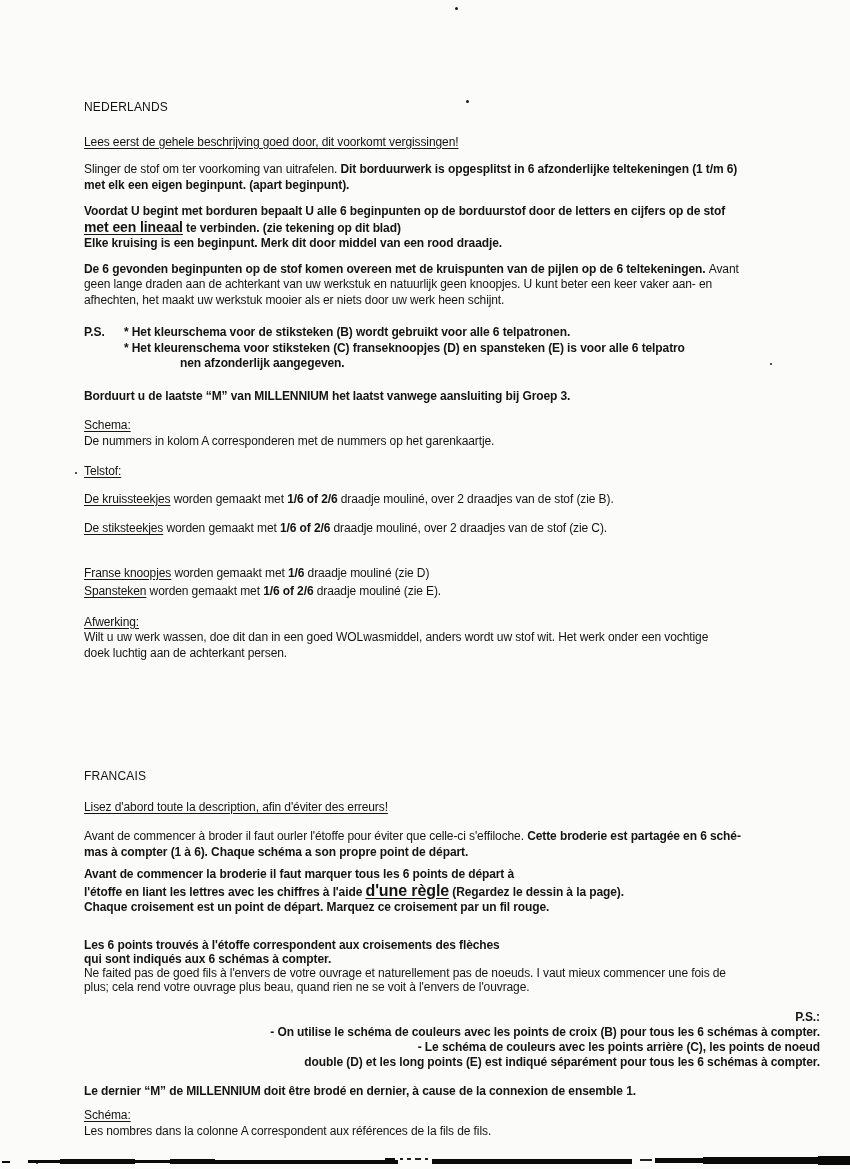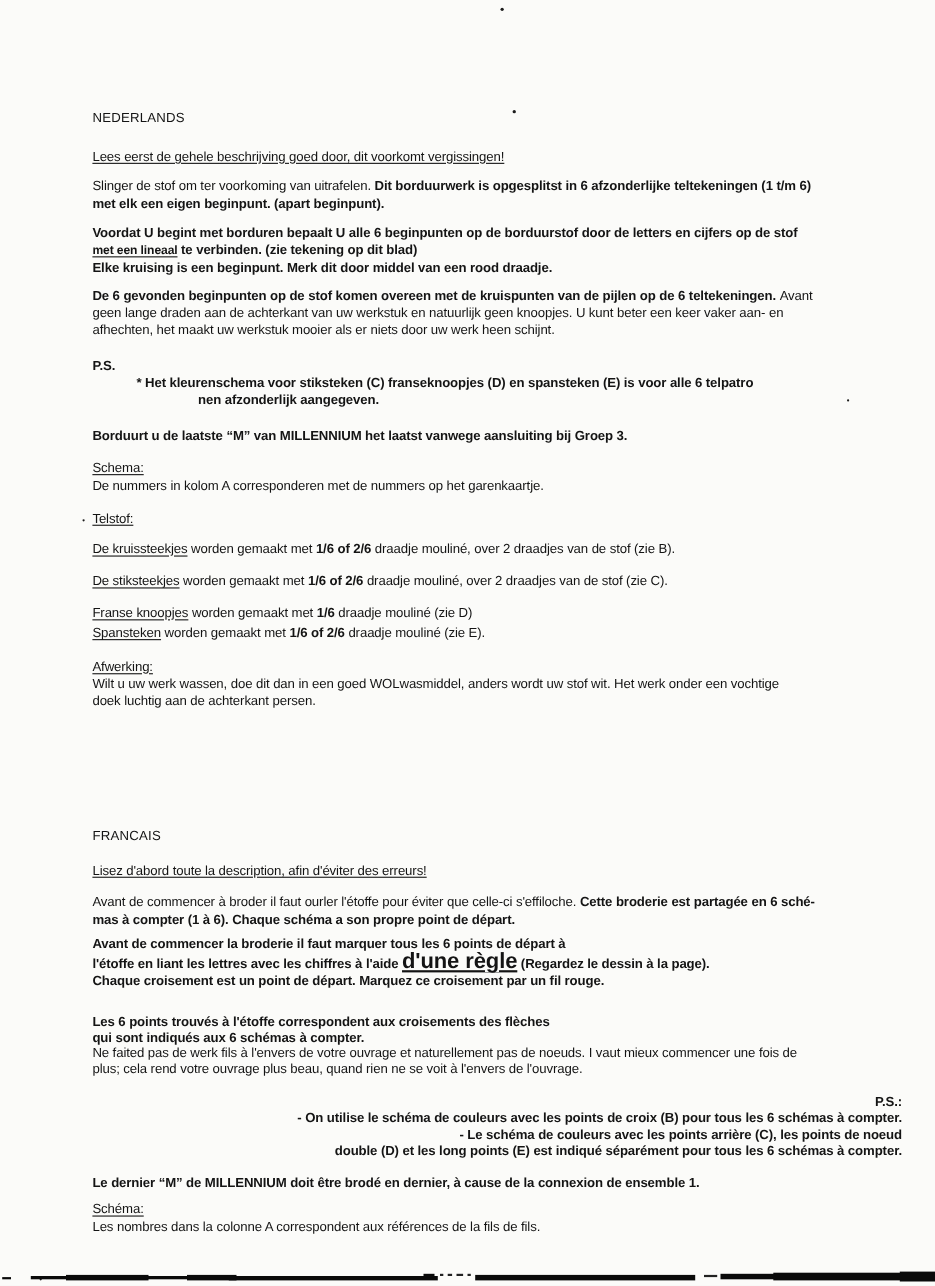--- a/index.html
+++ b/index.html
@@ -12,22 +12,22 @@
     font-size:12px;
     line-height:15.5px;
     color:#141414;
     overflow:hidden;
     letter-spacing:-0.1px;
   }
   .content { position:absolute; left:84px; top:100px; width:736px; }
   .blk { margin:0; }
   .b { font-weight:bold; }
   .u { text-decoration:underline; text-underline-offset:2px; }
-  .ruler-nl { font-size:11px; font-weight:bold; text-decoration:underline; text-underline-offset:2px; }
-  .ruler-fr { font-size:20px; font-weight:bold; text-decoration:underline; text-underline-offset:2px; }
+  .ruler-nl { font-size:14px; font-weight:bold; text-decoration:underline; text-underline-offset:2px; }
+  .ruler-fr { font-size:16px; font-weight:bold; text-decoration:underline; text-underline-offset:2px; }
   .heading { letter-spacing:0.2px; }
   .ps-row { display:flex; }
   .ps-label { width:40px; flex:0 0 40px; }
   .ps-body { flex:1; }
   .ps-hang { padding-left:8px;margin-left:48px; }
   .fr-ps-indent { padding-left:5px; }
   .tight { line-height:14px; }
   .mid { line-height:15px; }
   
   .speck { position:absolute; background:#1c1c1c; border-radius:50%; }
@@ -57,21 +57,21 @@
 
     <p class="blk" style="margin-top:10px;">
       <span class="b">De 6 gevonden beginpunten op de stof komen overeen met de kruispunten van de pijlen op de 6 teltekeningen. </span><span>Avant</span><br>
       <span>geen lange draden aan de achterkant van uw werkstuk en natuurlijk geen knoopjes. U kunt beter een keer vaker aan- en</span><br>
       <span>afhechten, het maakt uw werkstuk mooier als er niets door uw werk heen schijnt.</span>
     </p>
 
     <div class="blk b ps-row" style="margin-top:17px;">
       <span class="ps-label">P.S.</span>
       <span class="ps-body">
-        <br>
+        <span>* Het kleurschema voor de stiksteken (B) wordt gebruikt voor alle 6 telpatronen.</span><br>
         <span>* Het kleurenschema voor stiksteken (C) franseknoopjes (D) en spansteken (E) is voor alle 6 telpatro</span><br>
         <span class="ps-hang">nen afzonderlijk aangegeven.</span>
       </span>
     </div>
 
     <p class="blk b" style="margin-top:17px;">Borduurt u de laatste “M” van MILLENNIUM het laatst vanwege aansluiting bij Groep 3.</p>
 
     <p class="blk" style="margin-top:14px;">
       <span class="u">Schema:</span><br>
       <span>De nummers in kolom A corresponderen met de nummers op het garenkaartje.</span>
@@ -80,21 +80,21 @@
     <p class="blk" style="margin-top:15px;"><span class="u">Telstof:</span></p>
 
     <p class="blk" style="margin-top:12px;">
       <span class="u">De kruissteekjes</span><span> worden gemaakt met </span><span class="b">1/6 of 2/6</span><span> draadje mouliné, over 2 draadjes van de stof (zie B).</span>
     </p>
 
     <p class="blk" style="margin-top:14px;">
       <span class="u">De stiksteekjes</span><span> worden gemaakt met </span><span class="b">1/6 of 2/6</span><span> draadje mouliné, over 2 draadjes van de stof (zie C).</span>
     </p>
 
-    <p class="blk" style="margin-top:13px;">
+    <p class="blk" style="margin-top:29px;">
       <span class="u">Franse knoopjes</span><span> worden gemaakt met </span><span class="b">1/6</span><span> draadje mouliné (zie D)</span>
     </p>
 
     <p class="blk" style="margin-top:3px;">
       <span class="u">Spansteken</span><span> worden gemaakt met </span><span class="b">1/6 of 2/6</span><span> draadje mouliné (zie E).</span>
     </p>
 
     <p class="blk" style="margin-top:15px;">
       <span class="u">Afwerking:</span><br>
       <span>Wilt u uw werk wassen, doe dit dan in een goed WOLwasmiddel, anders wordt uw stof wit. Het werk onder een vochtige</span><br>
@@ -112,21 +112,21 @@
 
     <p class="blk b" style="margin-top:7px;">
       <span>Avant de commencer la broderie il faut marquer tous les 6 points de départ à</span><br>
       <span>l'étoffe en liant les lettres avec les chiffres à l'aide </span><span class="ruler-fr">d'une règle</span><span> (Regardez le dessin à la page).</span><br>
       <span>Chaque croisement est un point de départ. Marquez ce croisement par un fil rouge.</span>
     </p>
 
     <p class="blk tight" style="margin-top:22px;">
       <span class="b">Les 6 points trouvés à l'étoffe correspondent aux croisements des flèches</span><br>
       <span class="b">qui sont indiqués aux 6 schémas à compter.</span><br>
-      <span>Ne faited pas de werk fils à l'envers de votre ouvrage et naturellement pas de noeuds. I vaut mieux commencer une fois de</span><br>
+      <span>Ne faited pas de goed fils à l'envers de votre ouvrage et naturellement pas de noeuds. I vaut mieux commencer une fois de</span><br>
       <span>plus; cela rend votre ouvrage plus beau, quand rien ne se voit à l'envers de l'ouvrage.</span>
     </p>
 
     <p class="blk b mid" style="margin-top:16px;text-align:right;">
       <span>P.S.:</span><br>
       <span>- On utilise le schéma de couleurs  avec les points de croix (B) pour tous les 6 schémas à compter.</span><br>
       <span>- Le schéma de couleurs avec les points arrière (C), les points de noeud</span><br>
       <span class="fr-ps-indent">double (D) et les long points (E) est indiqué séparément pour tous les 6 schémas à compter.</span>
     </p>
 

